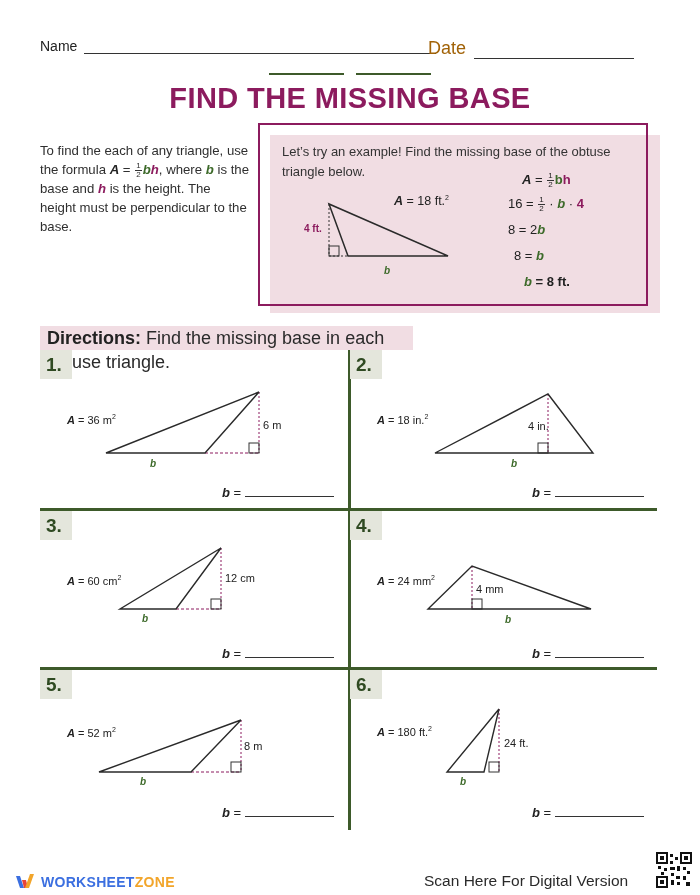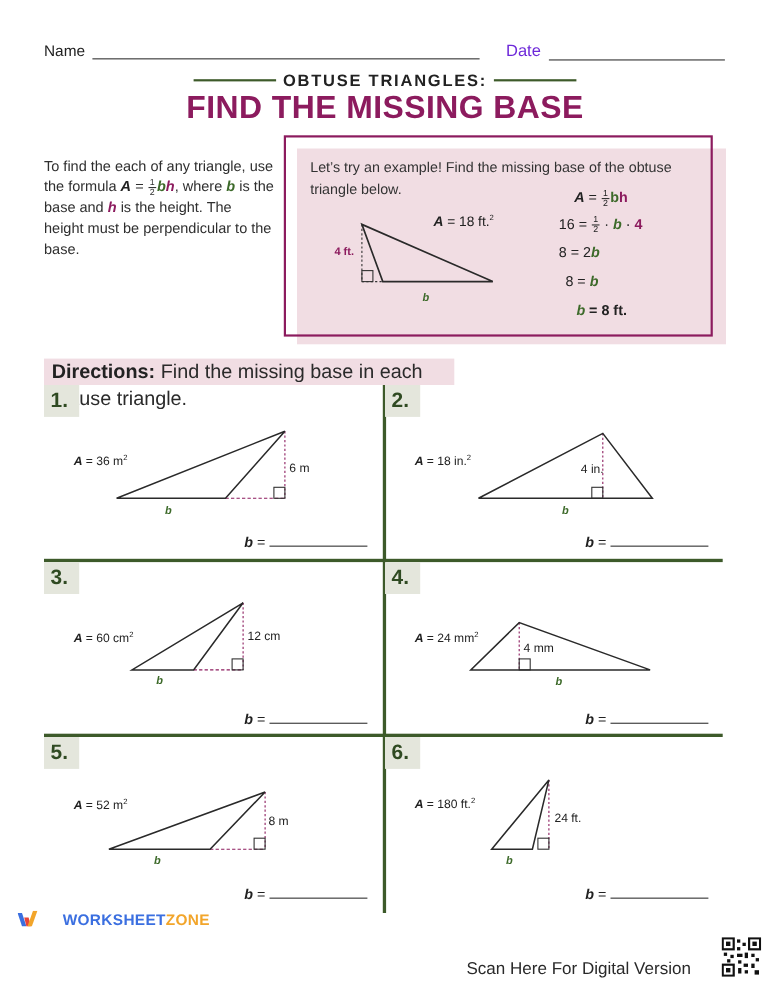--- a/index.html
+++ b/index.html
@@ -4,21 +4,21 @@
 <style>
   * { box-sizing: border-box; margin: 0; padding: 0; }
   html, body { width: 700px; height: 895px; background: #ffffff; overflow: hidden; }
   body { position: relative; font-family: "Liberation Sans", "DejaVu Sans", sans-serif; color: #2a2a2a; }
 
   .abs { position: absolute; }
 
   
   .name-row { left: 40px; top: 38px; font-size: 14px; color: #222; }
   .line { display: inline-block; border-bottom: 1px solid #333; vertical-align: bottom; height: 14px; }
-  .date-row { left: 460px; top: 38px; font-size: 15px; color: #6d28d9; }
+  .date-row { left: 428px; top: 38px; font-size: 18px; color: #a16207; }
 
   .title-top { left: 0; width: 700px; top: 65px; text-align: center; font-size: 15px; font-weight: bold; letter-spacing: 1.6px; color: #222; }
   .title-top .rule { display: inline-block; width: 75px; height: 2px; background: #3d5a2a; vertical-align: middle; margin: 0 6px; position: relative; top: -1px; }
   .title-main { left: 0; width: 700px; top: 82px; text-align: center; font-size: 29px; font-weight: bold; color: #8c1b5e; letter-spacing: 0.4px; }
 
   
   .intro { left: 40px; top: 141px; width: 210px; font-size: 13.2px; line-height: 19px; color: #2f2f2f; }
   .intro p + p { margin-top: 9px; }
   .bgreen { color: #3d6a2a; font-weight: bold; font-style: italic; }
   .bmag { color: #8c1b5e; font-weight: bold; font-style: italic; }
@@ -50,41 +50,41 @@
   .area { font-size: 11px; color: #222; white-space: nowrap; }
   .area b { font-style: italic; }
 
   .answer { font-size: 13px; color: #222; white-space: nowrap; }
   .answer b { font-style: italic; }
   .answer .blank { display: inline-block; width: 89px; border-bottom: 1px solid #333; height: 12px; vertical-align: baseline; margin-left: 4px; }
 
   svg text { font-family: "Liberation Sans", "DejaVu Sans", sans-serif; }
 
   
-  .logo { left: 16px; top: 828px; display: flex; align-items: center; gap: 21px; }
+  .logo { left: 16px; top: 874px; display: flex; align-items: center; gap: 5px; }
   .logo-text { font-size: 14px; font-weight: bold; letter-spacing: 0.3px; }
   .logo-text .w1 { color: #3b6fe0; }
   .logo-text .w2 { color: #f2a52a; }
   .scan { left: 424px; top: 872px; font-size: 15.5px; color: #2a2a2a; }
   .qr { left: 656px; top: 852px; width: 36px; height: 36px; }
 </style>
 </head>
 <body>
 
 <div class="abs name-row">
   <span>Name</span>
   <span class="line" style="width:352px;margin-left:3px;"></span>
 </div>
 <div class="abs date-row">
   <span>Date</span>
   <span class="line" style="width:160px;margin-left:3px;"></span>
 </div>
 
 <div class="abs title-top">
-  <span class="rule"></span><span>OBTUSE TRIANGLES:</span><span class="rule"></span>
+  <span class="rule"></span><span class="rule"></span>
 </div>
 <div class="abs title-main">FIND THE MISSING BASE</div>
 
 <div class="abs intro">
   <p>
     <span>To find the each of any triangle, use the formula</span>
     <span class="bA">A</span>
     <span>=</span>
     <span class="frac"><span class="num">1</span><span>2</span></span><span class="bgreen">b</span><span class="bmag">h</span><span>, where</span>
     <span class="bgreen">b</span>

